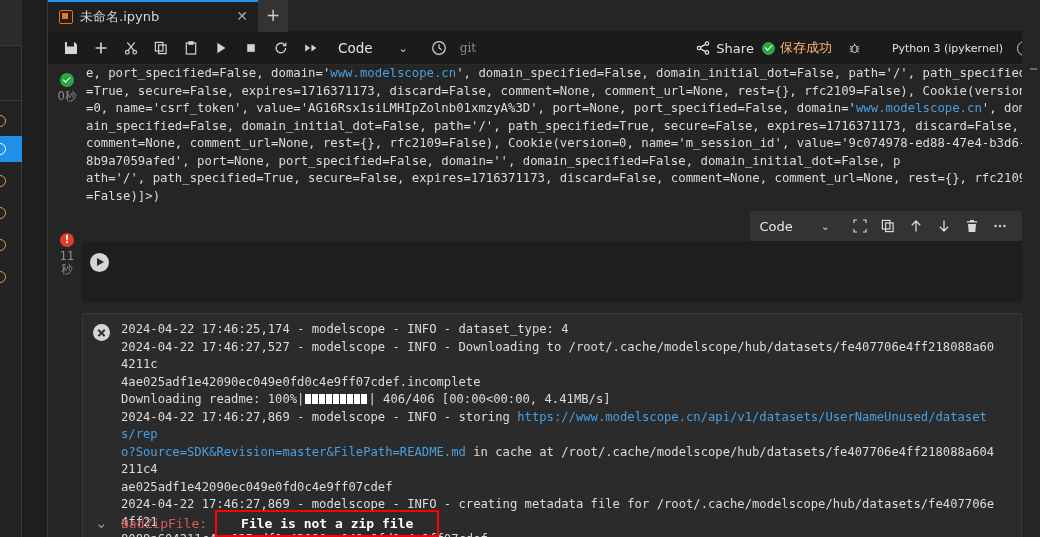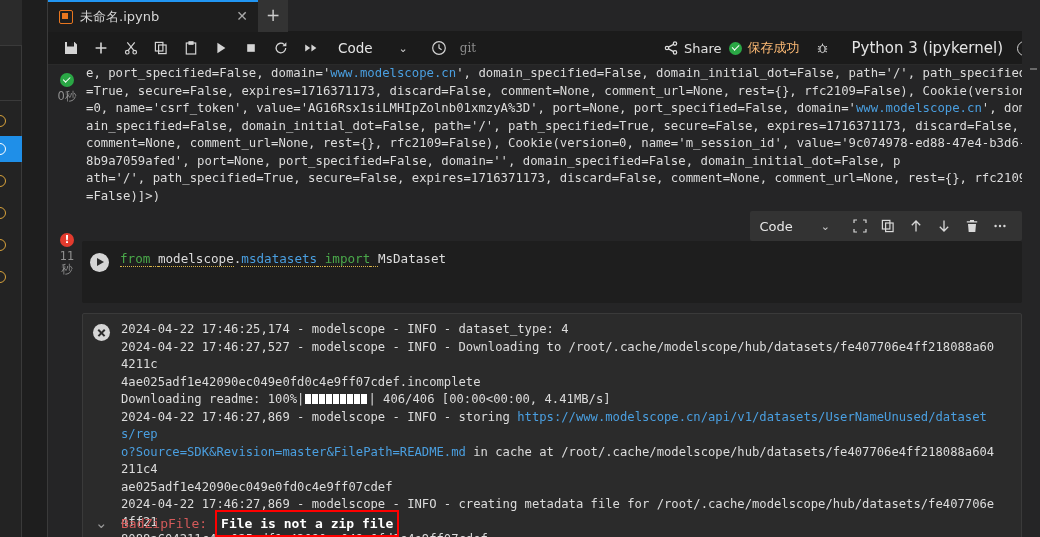--- a/index.html
+++ b/index.html
@@ -98,21 +98,21 @@
   .tb-saved { display: flex; align-items: center; gap: 5px; color: #fdba74; font-size: 13px; }
   .dot-check {
     width: 13px; height: 13px; border-radius: 50%; background: #2aa745;
     position: relative; flex: 0 0 auto;
   }
   .dot-check::after {
     content: ""; position: absolute; left: 3px; top: 3.5px; width: 5.5px; height: 2.5px;
     border-left: 1.6px solid #fff; border-bottom: 1.6px solid #fff;
     transform: rotate(-45deg);
   }
-  .tb-kernel { color: #e4e4e4; font-size: 15px; margin-left: 6px; cursor: pointer; text-align: right; }
+  .tb-kernel { color: #e4e4e4; font-size: 11px; margin-left: 14px; cursor: pointer; text-align: right; }
   .kernel-idle {
     width: 15px; height: 15px; border: 1.6px solid #cfcfcf; border-radius: 50%;
     margin-left: 6px; flex: 0 0 auto;
   }
 
   
   .nb-body { position: absolute; left: 0; right: 0; top: 65px; bottom: 0; background: #252526; }
 
   
   .status-col { position: absolute; left: 0; top: 0; width: 34px; height: 100%; }
@@ -218,21 +218,21 @@
   .err-chev {
     position: absolute; left: 12px; top: 6px; color: #9a9a9a; font-size: 15px; cursor: pointer;
     line-height: 14px;
   }
   .err-line {
     margin-left: 38px; font-family: "DejaVu Sans Mono", monospace; font-size: 13px;
     display: flex; align-items: center; gap: 8px;
   }
   .err-name { color: #d45a5a; }
   .err-box {
-    border: 2.5px solid #ff0000; padding: 4px 4px; color: #ffffff;
+    border: 2.5px solid #ff0000; padding: 4px 24px; color: #ffffff;
     font-family: "DejaVu Sans Mono", monospace; font-size: 13px; font-weight: bold;
     background: transparent;
   }
 
   .right-rail {
     position: absolute; right: 0; top: 0; width: 18px; height: 100%;
     background: #252526;
   }
   .minimap-dash {
     position: absolute; right: 3px; top: 68px; width: 7px; height: 2px; background: #6a6a6a;
@@ -455,21 +455,20 @@
                   <circle cx="2.6" cy="7" r="1.2"></circle>
                   <circle cx="7" cy="7" r="1.2"></circle>
                   <circle cx="11.4" cy="7" r="1.2"></circle>
                 </g>
               </svg>
           </span>
         </div>
 
         <div class="code-cell" style="top:30px;height:62px;">
           <div class="run-btn"></div>
-          <div class="code-src"><span class="k-kw ul">from</span><span class="k-pl ul"> </span><span class="k-pl ul">modelscope</span><span class="k-pl">.</span><span class="k-mod ul">msdatasets</span><span class="k-pl ul"> </span><span class="k-kw ul">import</span><span class="k-pl ul"> </span><span class="k-pl">MsDataset</span></div>
         </div>
       </div>
 
       <div class="out-panel" style="position:absolute;left:34px;right:18px;top:248px;bottom:-10px;">
         <div class="out-clear"></div>
         <div class="out-log">2024-04-22 17:46:25,174 - modelscope - INFO - dataset_type: 4
 2024-04-22 17:46:27,527 - modelscope - INFO - Downloading to /root/.cache/modelscope/hub/datasets/fe407706e4ff218088a604211c
 4ae025adf1e42090ec049e0fd0c4e9ff07cdef.incomplete
 Downloading readme: 100%|<span class="pbar"></span>| 406/406 [00:00&lt;00:00, 4.41MB/s]
 2024-04-22 17:46:27,869 - modelscope - INFO - storing <span class="lnk">https://www.modelscope.cn/api/v1/datasets/UserNameUnused/datasets/rep

